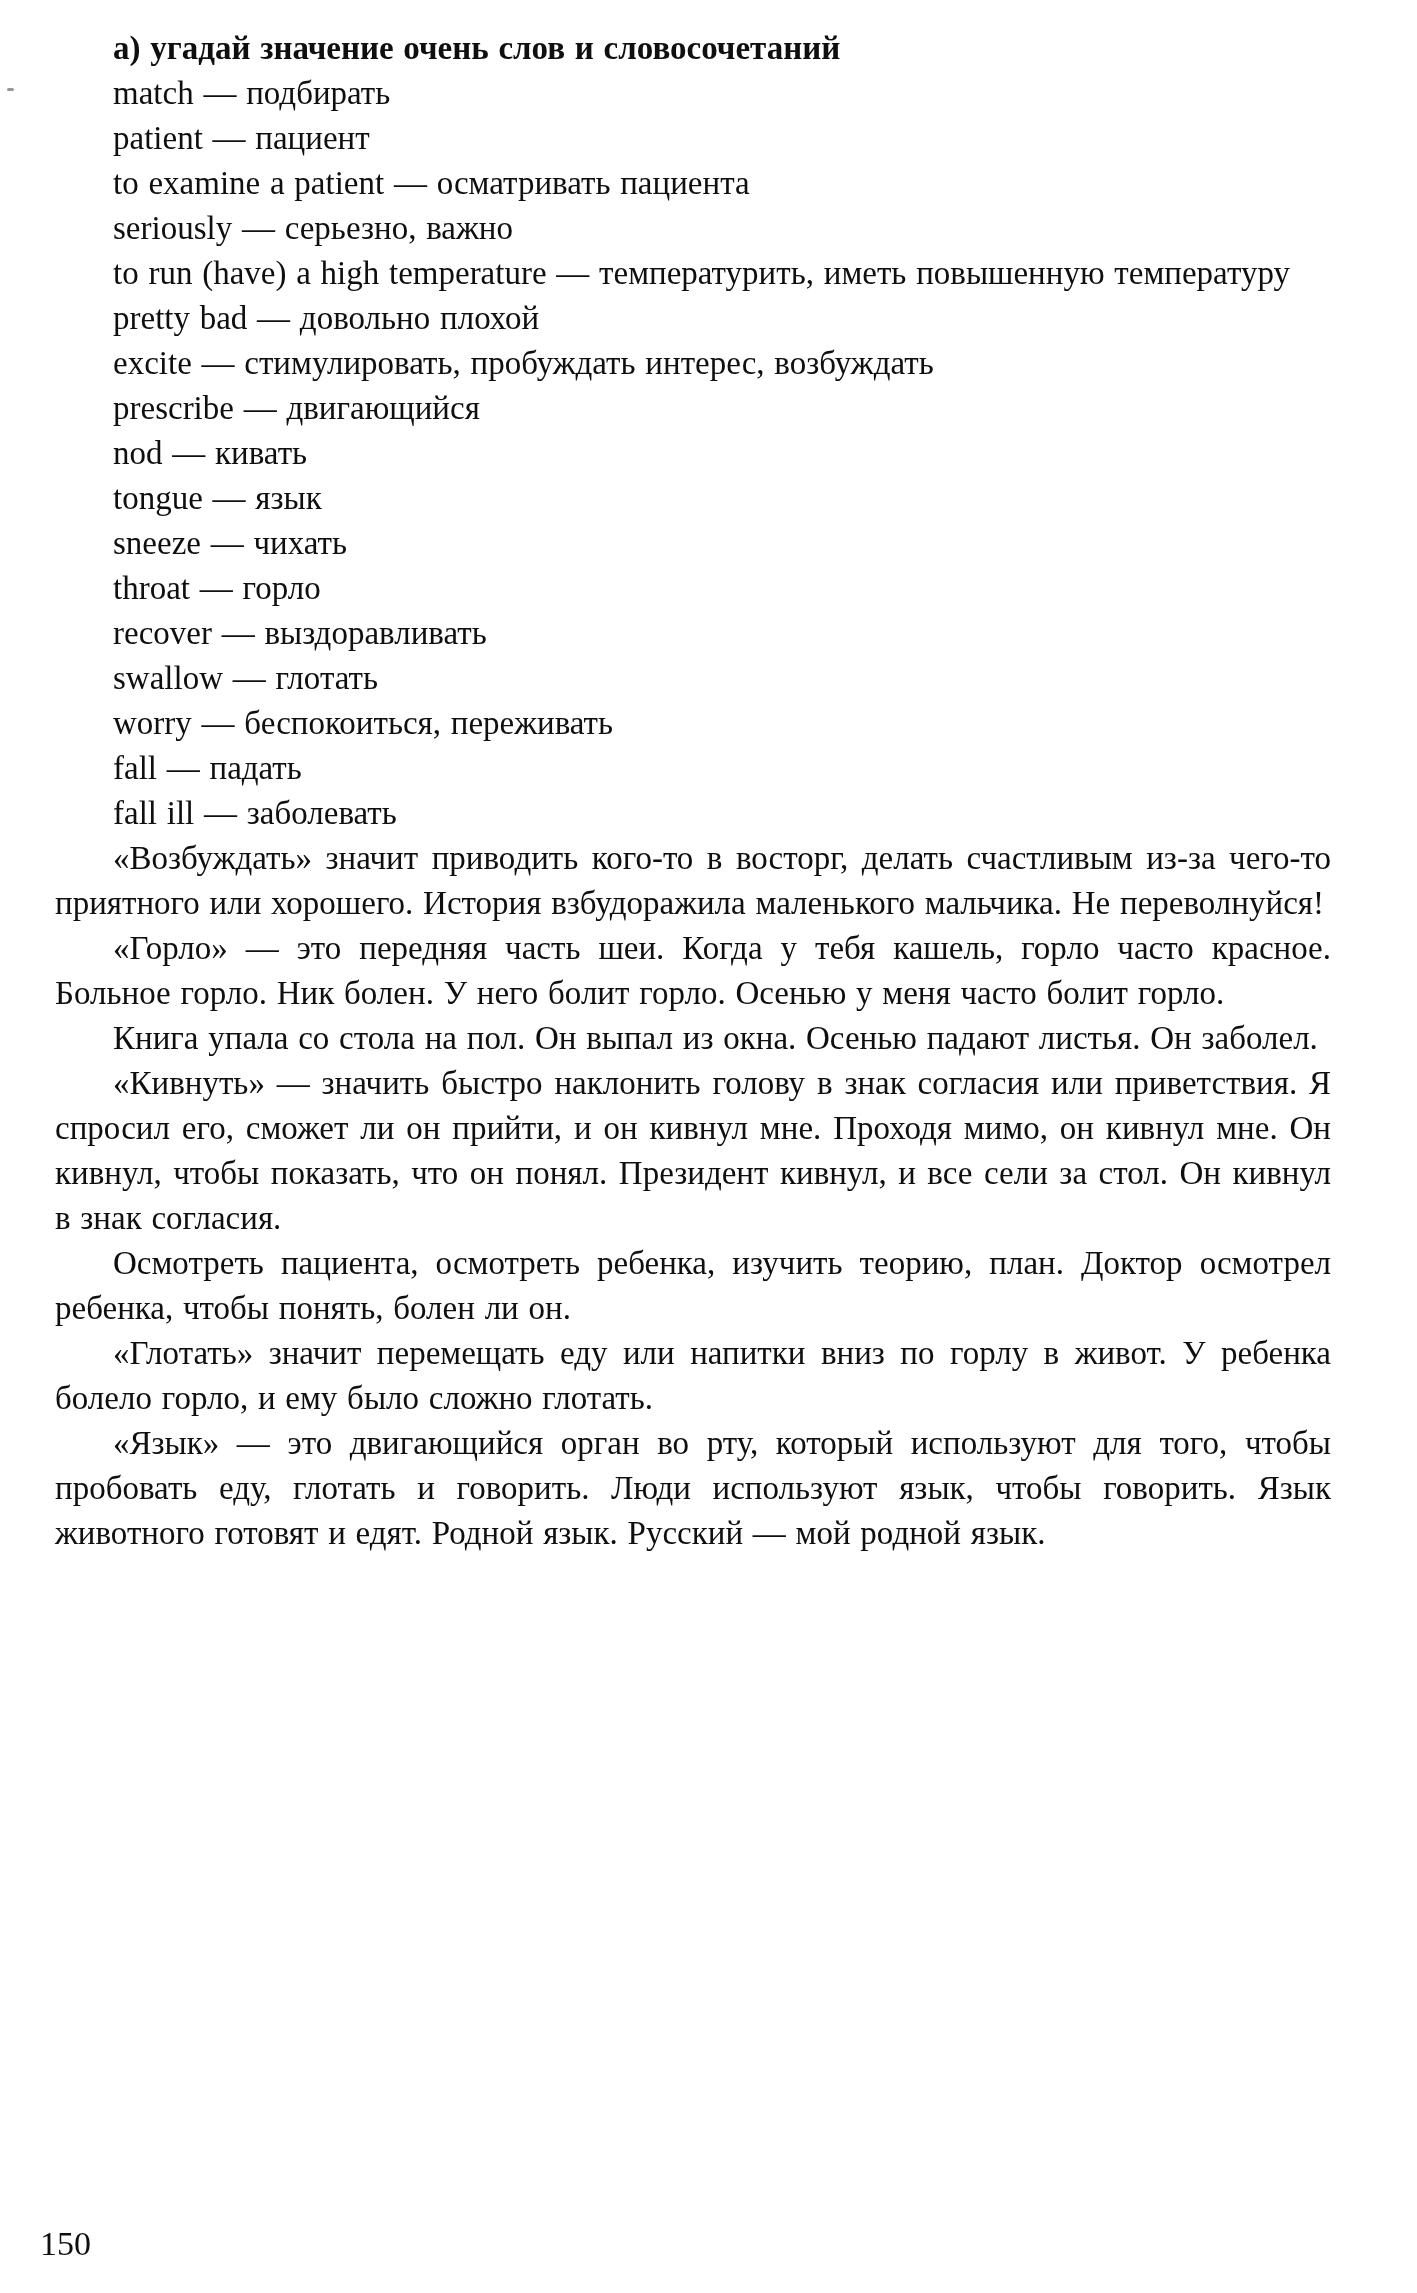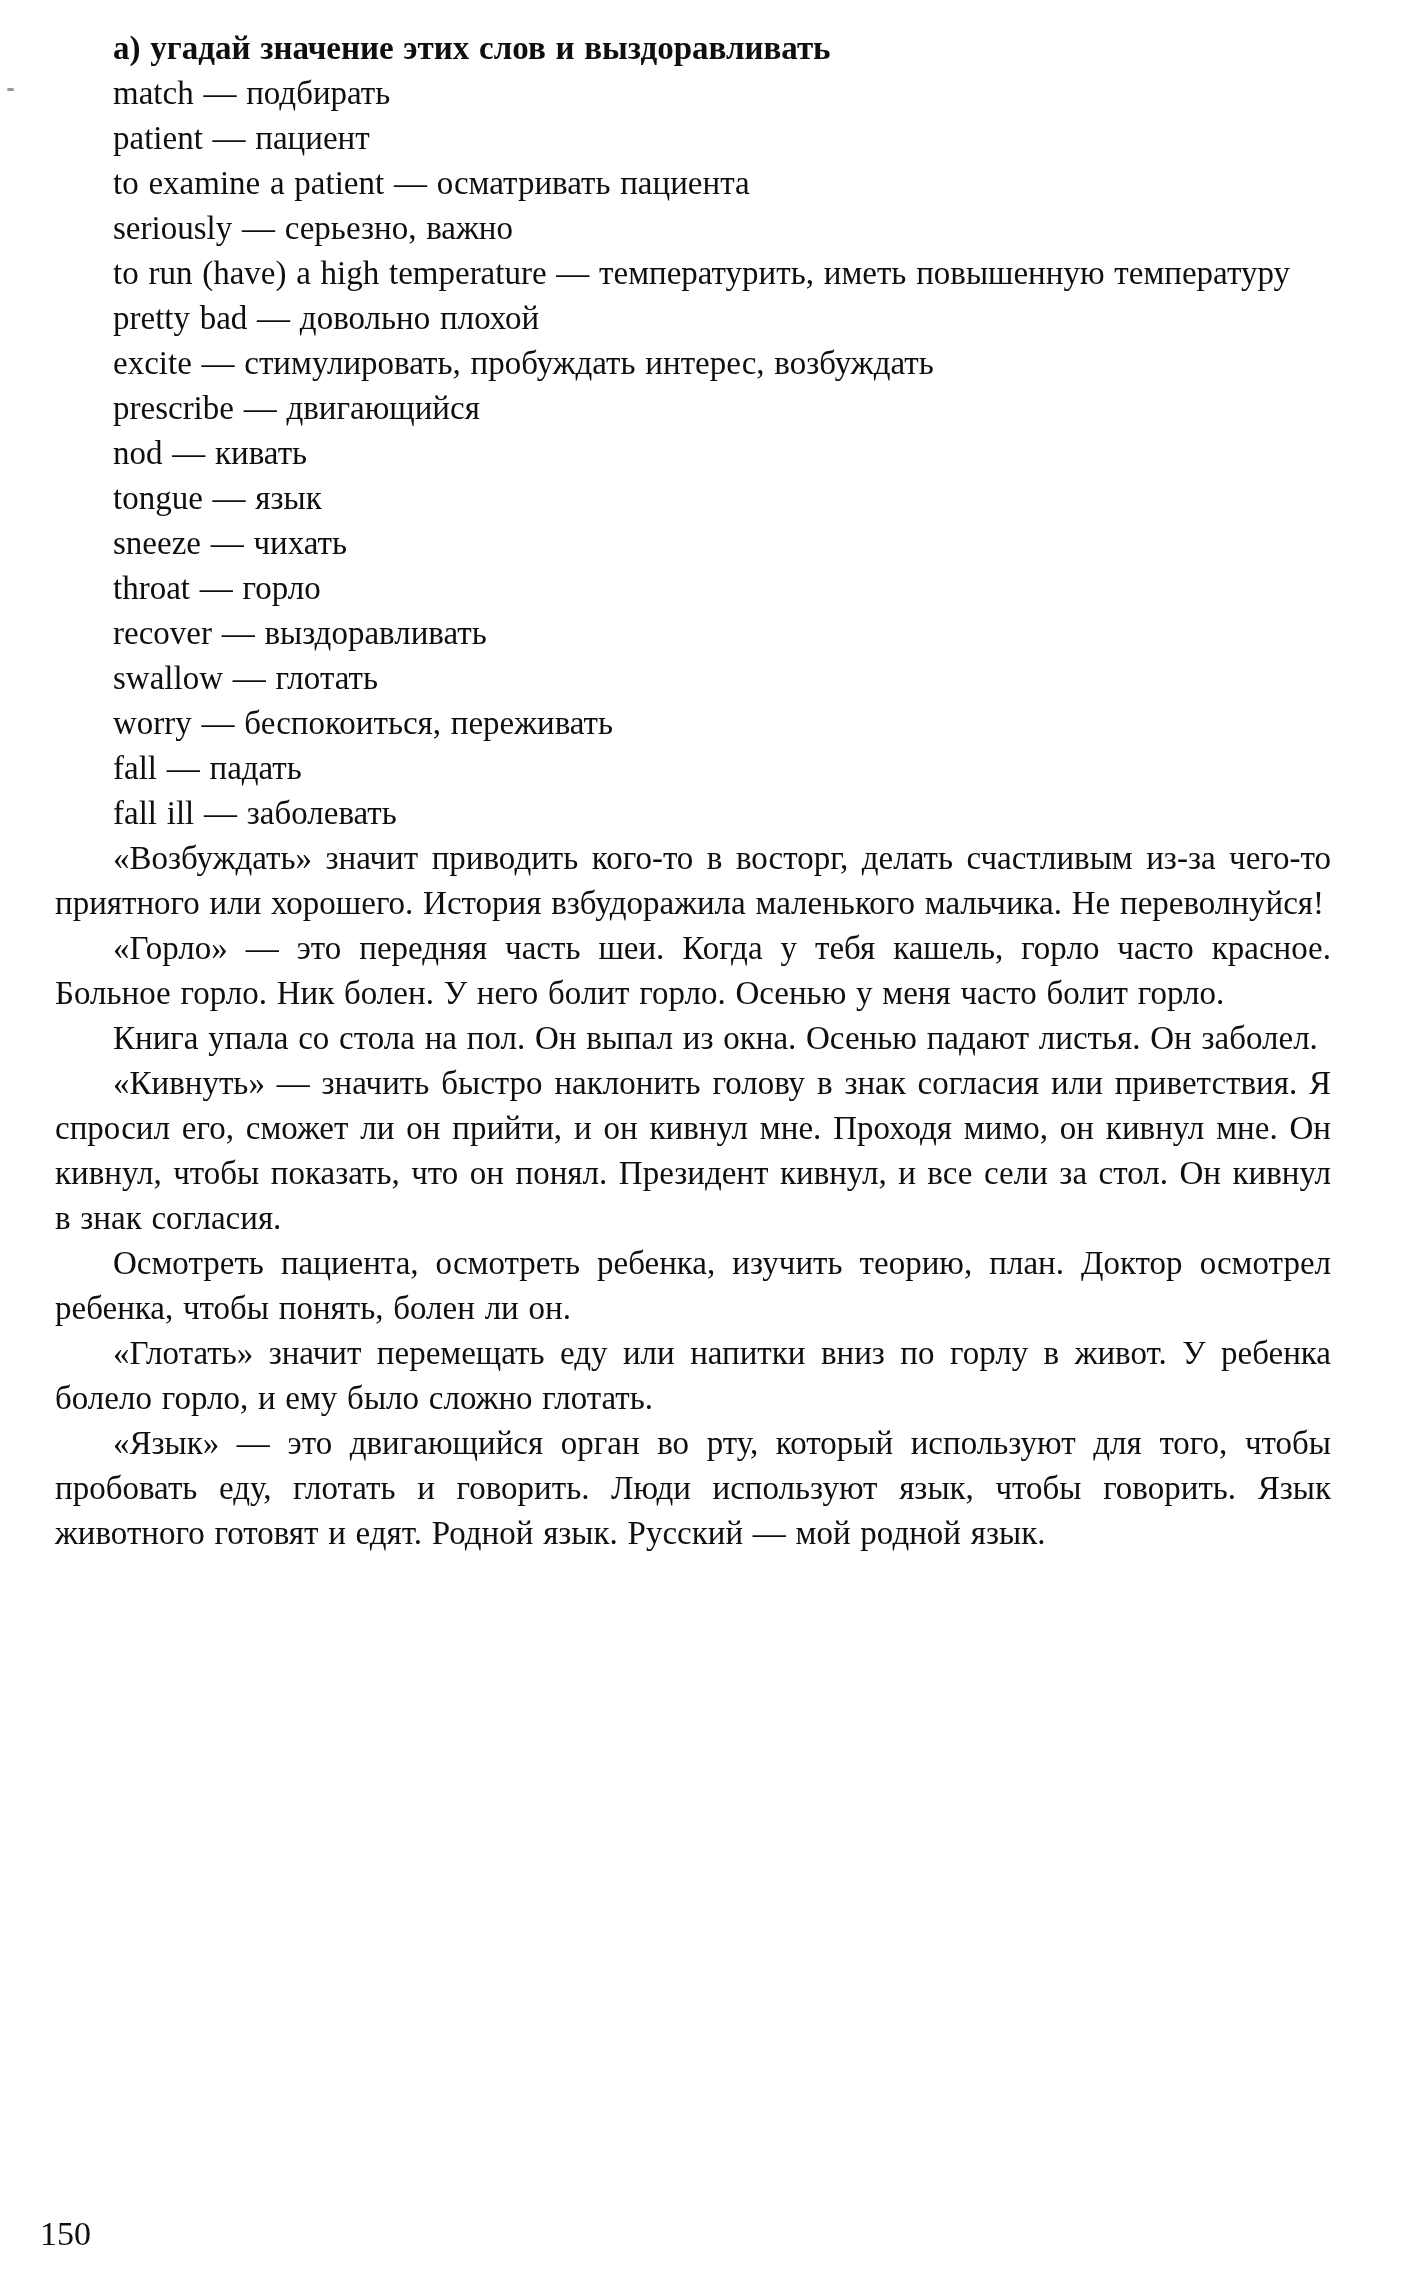--- a/index.html
+++ b/index.html
@@ -25,21 +25,21 @@
     margin: 0;
     text-indent: 58px;
     text-align: justify;
   }
   .heading {
     font-weight: bold;
   }
   .page-number {
     position: absolute;
     left: 40px;
-    bottom: 42px;
+    bottom: 32px;
     font-size: 34px;
     line-height: 1;
     text-indent: 0;
   }
   .scan-artifact {
     position: absolute;
     left: 7px;
     top: 88px;
     width: 7px;
     height: 3px;
@@ -47,21 +47,21 @@
     border-radius: 2px;
     opacity: 0.7;
   }
 </style>
 </head>
 <body>
 
 <main class="page">
   <span class="scan-artifact"></span>
 
-  <p class="line heading">а) угадай значение этих слов и выздоравливать</p>
+  <p class="line heading">а) угадай значение очень слов и словосочетаний</p>
   <p class="line">match — подбирать</p>
   <p class="line">patient — пациент</p>
   <p class="line">to examine a patient — осматривать пациента</p>
   <p class="line">seriously — серьезно, важно</p>
   <p class="line">to run (have) a high temperature — температурить, иметь повышенную температуру</p>
   <p class="line">pretty bad — довольно плохой</p>
 
   <p class="line">excite — стимулировать, пробуждать интерес, возбуждать</p>
   <p class="line">prescribe — двигающийся</p>
   <p class="line">nod — кивать</p>

